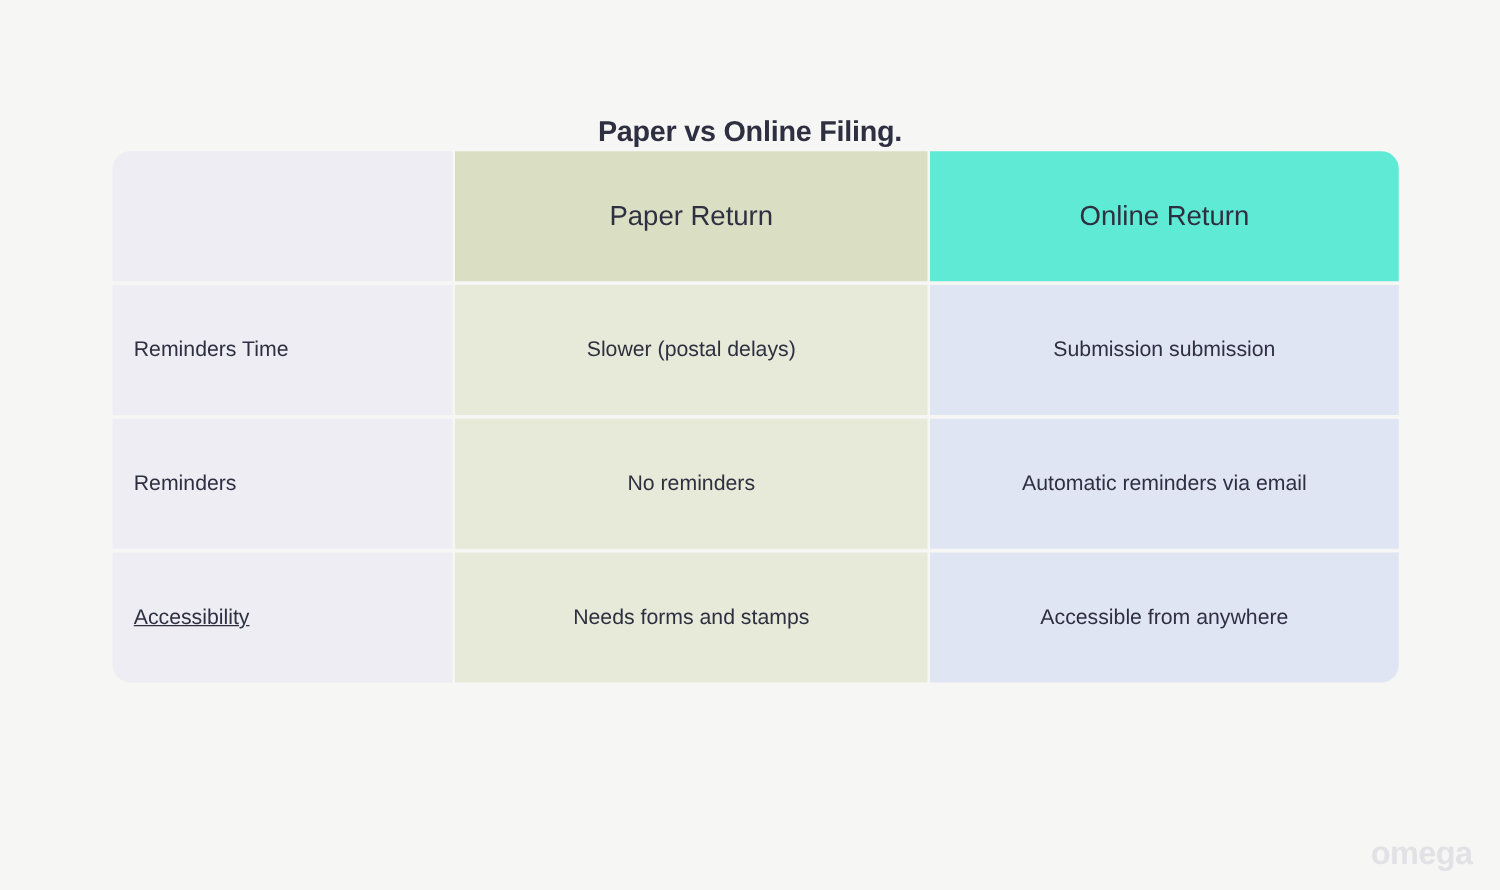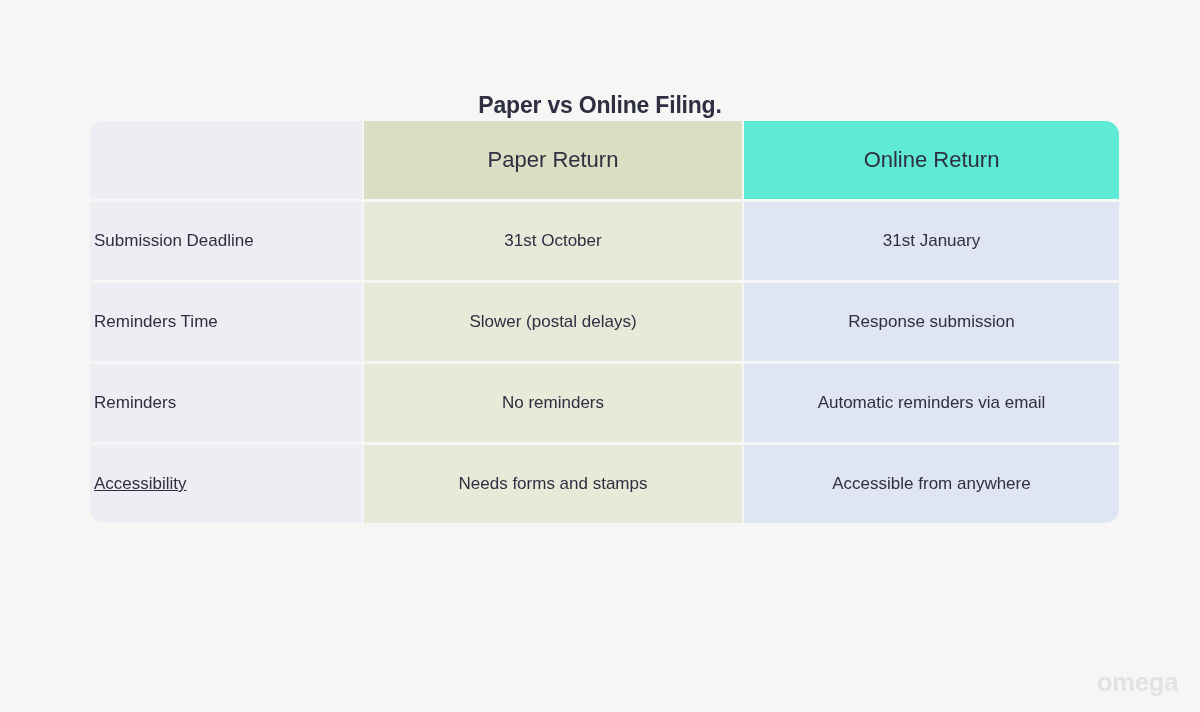--- a/index.html
+++ b/index.html
@@ -49,21 +49,21 @@
     border-collapse: separate;
     border-spacing: 2px 3px;
     table-layout: fixed;
   }
 
   .ctable col.c-label { width: 272px; }
   .ctable col.c-paper { width: 378px; }
   .ctable col.c-online { width: 375px; }
 
   .ctable th, .ctable td {
-    padding: 4px;
+    padding: 17px;
     margin: 0;
     vertical-align: middle;
   }
 
   
   .hdr-cell {
     height: 70px;
     font-size: 22px;
     font-weight: 500;
     text-align: center;
@@ -134,28 +134,23 @@
       </colgroup>
       <thead>
         <tr>
           <th class="hdr-cell hdr-blank"></th>
           <th class="hdr-cell hdr-paper">Paper Return</th>
           <th class="hdr-cell hdr-online">Online Return</th>
         </tr>
       </thead>
       <tbody id="table-body">
           <tr>
-            <td class="cell cell-label">Submission Deadline</td>
-            <td class="cell cell-paper">31st October</td>
-            <td class="cell cell-online">31st January</td>
-          </tr>
-          <tr>
             <td class="cell cell-label">Reminders Time</td>
             <td class="cell cell-paper">Slower (postal delays)</td>
-            <td class="cell cell-online">Response submission</td>
+            <td class="cell cell-online">Submission submission</td>
           </tr>
           <tr>
             <td class="cell cell-label">Reminders</td>
             <td class="cell cell-paper">No reminders</td>
             <td class="cell cell-online">Automatic reminders via email</td>
           </tr>
           <tr class="last-row">
             <td class="cell cell-label">Accessibility</td>
             <td class="cell cell-paper">Needs forms and stamps</td>
             <td class="cell cell-online">Accessible from anywhere</td>

